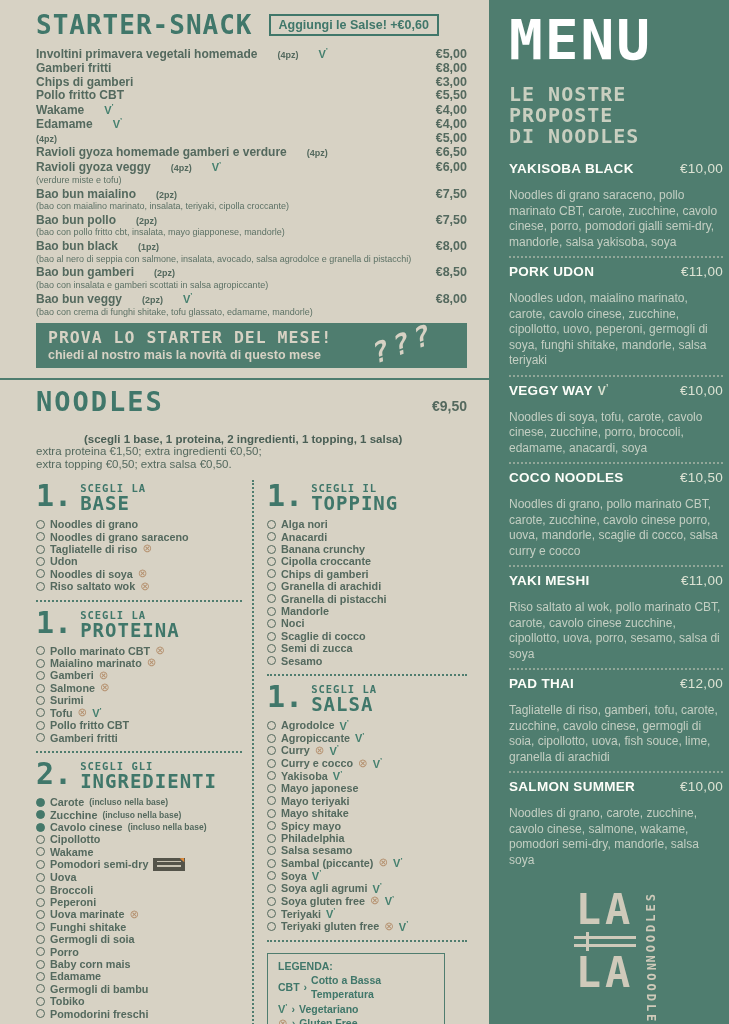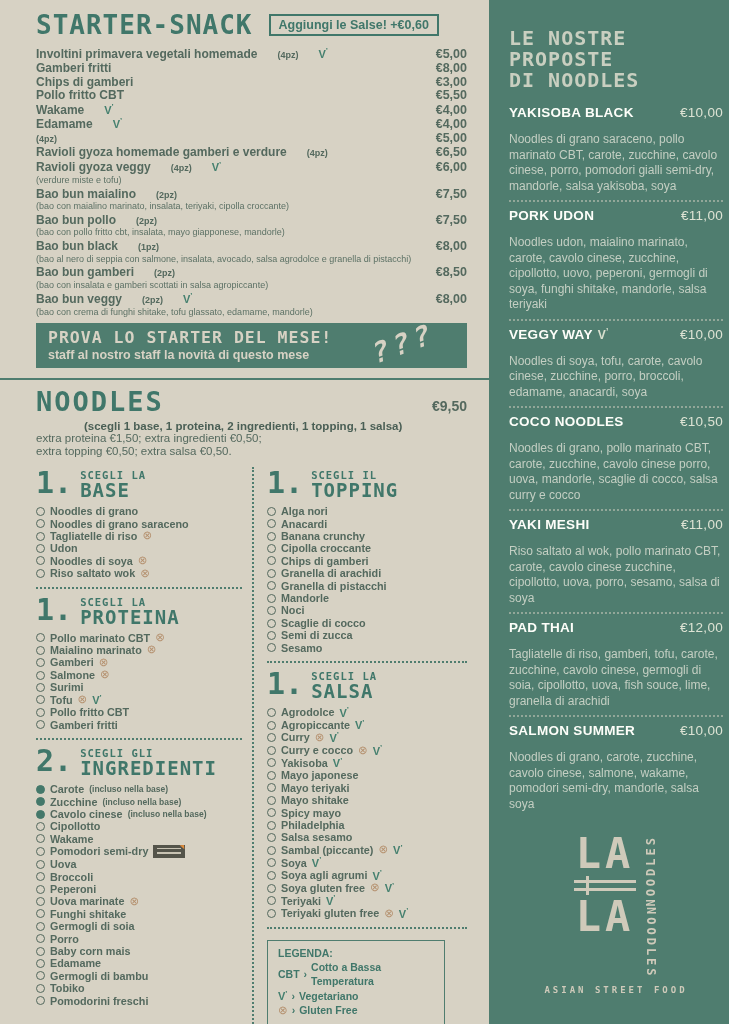--- a/index.html
+++ b/index.html
@@ -33,21 +33,21 @@
   .qmarks{position:absolute;right:30px;top:4px;font-family:"DejaVu Sans Mono",monospace;
           font-weight:bold;font-size:28px;letter-spacing:5px;
           transform:rotate(-20deg) skewX(-14deg);color:#d7d2c4;}
 
   .divider{border:none;border-top:2px solid #4f7d6f;margin:10px -22px 6px -36px;}
 
   .noodles-head{display:flex;align-items:baseline;}
   .noodles-title{font-family:"DejaVu Sans Mono",monospace;font-size:27px;font-weight:bold;
                  color:#40776a;letter-spacing:2px;margin:0;}
   .noodles-price{margin-left:auto;font-size:14px;font-weight:bold;color:#54695e;}
-  .noodles-sub1{font-size:11.5px;font-weight:bold;color:#4a5f55;margin-top:3px;padding-left:48px;}
+  .noodles-sub1{font-size:11.5px;font-weight:bold;color:#4a5f55;margin-top:16px;padding-left:48px;}
   .noodles-sub2{font-size:11.5px;color:#54695e;line-height:13px;}
 
   .cols{display:flex;margin-top:9px;}
   .col1{width:206px;padding-right:10px;flex:none;}
   .col2{flex:1;border-left:2px dotted #4f7d6f;padding-left:13px;}
 
   .sec-head{display:flex;gap:8px;align-items:flex-start;margin:2px 0 5px;}
   .sec-num{font-family:"DejaVu Sans Mono",monospace;font-size:30px;font-weight:bold;
            color:#40776a;line-height:28px;}
   .sec-kicker{display:block;font-family:"DejaVu Sans Mono",monospace;font-size:10.5px;
@@ -252,21 +252,21 @@
             <span class="s-qty">(2pz)</span>
             <span class="veg-icon"></span>
             <span class="s-price">€8,00</span>
           </div>
           <div class="s-desc">(bao con crema di funghi shitake, tofu glassato, edamame, mandorle)</div>
         </div>
       </div>
 
     <div class="promo-banner">
       <div class="promo-title mono">PROVA LO STARTER DEL MESE!</div>
-      <div class="promo-sub">staff al nostro staff la novità di questo mese</div>
+      <div class="promo-sub">chiedi al nostro mais la novità di questo mese</div>
       <div class="qmarks">???</div>
     </div>
 
     <hr class="divider">
 
     <div class="noodles-head">
       <h2 class="noodles-title">NOODLES</h2>
       <span class="noodles-price">€9,50</span>
     </div>
     <div class="noodles-sub1">(scegli 1 base, 1 proteina, 2 ingredienti, 1 topping, 1 salsa)</div>
@@ -779,20 +779,21 @@
                 <span class="lg-arrow"></span>
                 <span class="lg-text">Gluten Free</span>
               </div>
             </div>
         </div>
       </div>
     </div>
   </div>
 
   <div class="right-panel">
+    <div class="menu-logo">MENU</div>
 
     <div class="proposte">
       <div>LE NOSTRE</div>
       <div>PROPOSTE</div>
       <div>DI NOODLES</div>
     </div>
 
     <div class="dish-list">
 
         <div class="dish">

